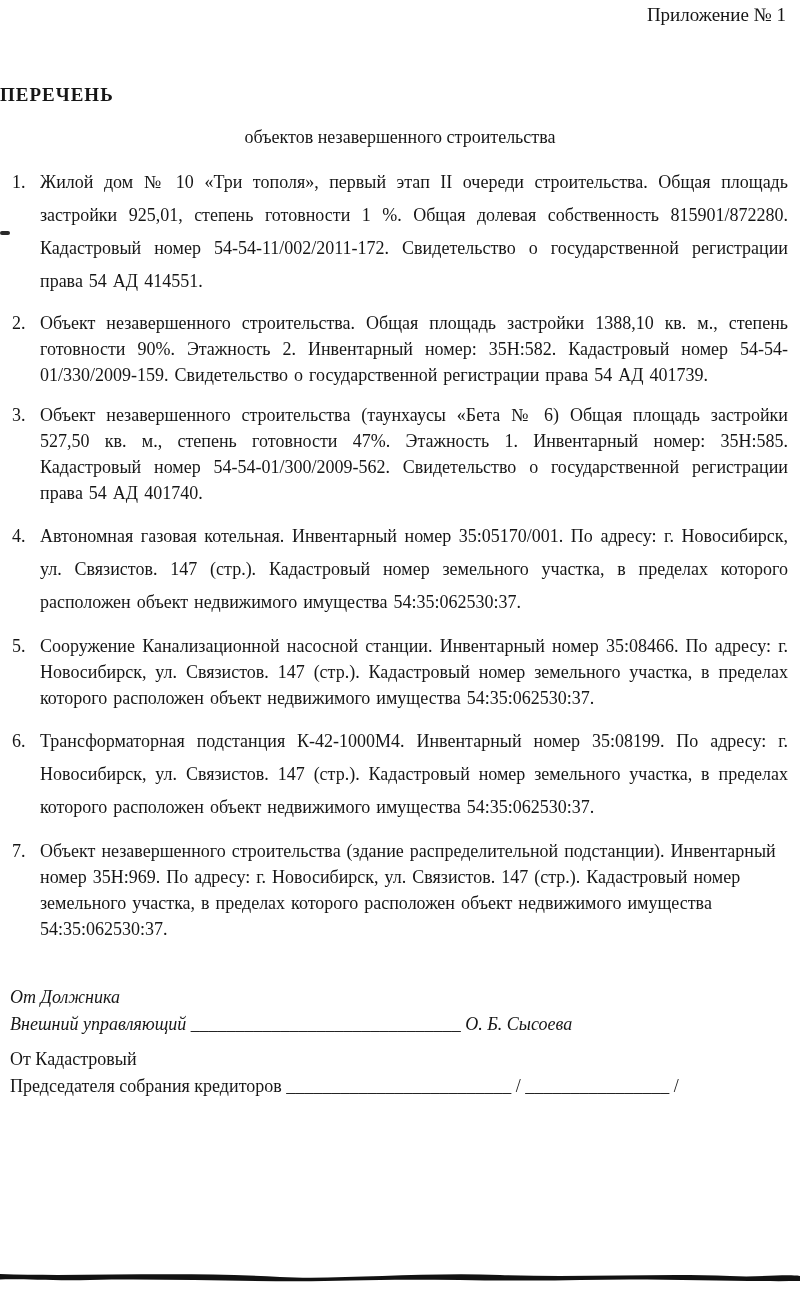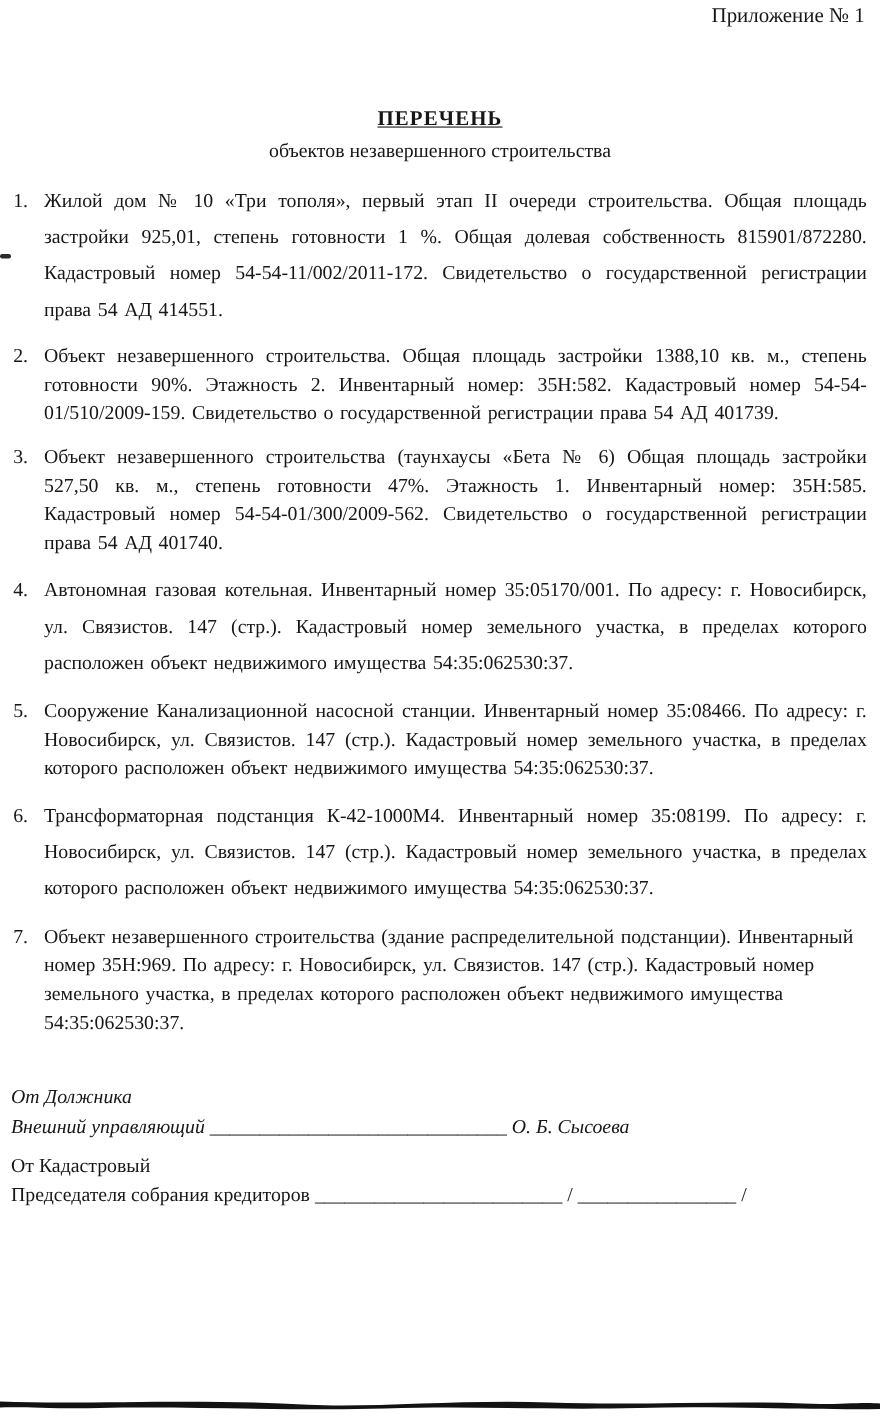--- a/index.html
+++ b/index.html
@@ -18,28 +18,27 @@
     overflow: hidden;
   }
   .header-note {
     position: absolute;
     top: 4px;
     right: 14px;
     font-size: 19px;
   }
   .doc-title {
     position: absolute;
-    top: 98px;
+    top: 84px;
     left: 0;
     width: 100%;
-    text-align: center;
+    text-align: left;
     font-weight: bold;
     font-size: 19px;
     letter-spacing: 1px;
-    text-decoration: underline;
   }
   .doc-subtitle {
     position: absolute;
     top: 127px;
     left: 0;
     width: 100%;
     text-align: center;
     font-size: 18px;
   }
   .list {
@@ -114,21 +113,21 @@
 
   <div class="list">
 
     <div class="item spaced mb12">
       <span class="num">1.</span>
       <div class="txt">Жилой дом № 10 «Три тополя», первый этап II очереди строительства. Общая площадь застройки 925,01, степень готовности 1 %. Общая долевая собственность 815901/872280. Кадастровый номер 54-54-11/002/2011-172. Свидетельство о государственной регистрации права 54 АД 414551.</div>
     </div>
 
     <div class="item tight mb14">
       <span class="num">2.</span>
-      <div class="txt">Объект незавершенного строительства. Общая площадь застройки 1388,10 кв. м., степень готовности 90%. Этажность 2. Инвентарный номер: 35Н:582. Кадастровый номер 54-54-01/510/2009-159. Свидетельство о государственной регистрации права 54 АД 401739.</div>
+      <div class="txt">Объект незавершенного строительства. Общая площадь застройки 1388,10 кв. м., степень готовности 90%. Этажность 2. Инвентарный номер: 35Н:582. Кадастровый номер 54-54-01/330/2009-159. Свидетельство о государственной регистрации права 54 АД 401739.</div>
     </div>
 
     <div class="item tight mb14">
       <span class="num">3.</span>
       <div class="txt">Объект незавершенного строительства (таунхаусы «Бета № 6) Общая площадь застройки 527,50 кв. м., степень готовности 47%. Этажность 1. Инвентарный номер: 35Н:585. Кадастровый номер 54-54-01/300/2009-562. Свидетельство о государственной регистрации права 54 АД 401740.</div>
     </div>
 
     <div class="item spaced mb14">
       <span class="num">4.</span>
       <div class="txt">Автономная газовая котельная. Инвентарный номер 35:05170/001. По адресу: г. Новосибирск, ул. Связистов. 147 (стр.). Кадастровый номер земельного участка, в пределах которого расположен объект недвижимого имущества 54:35:062530:37.</div>

